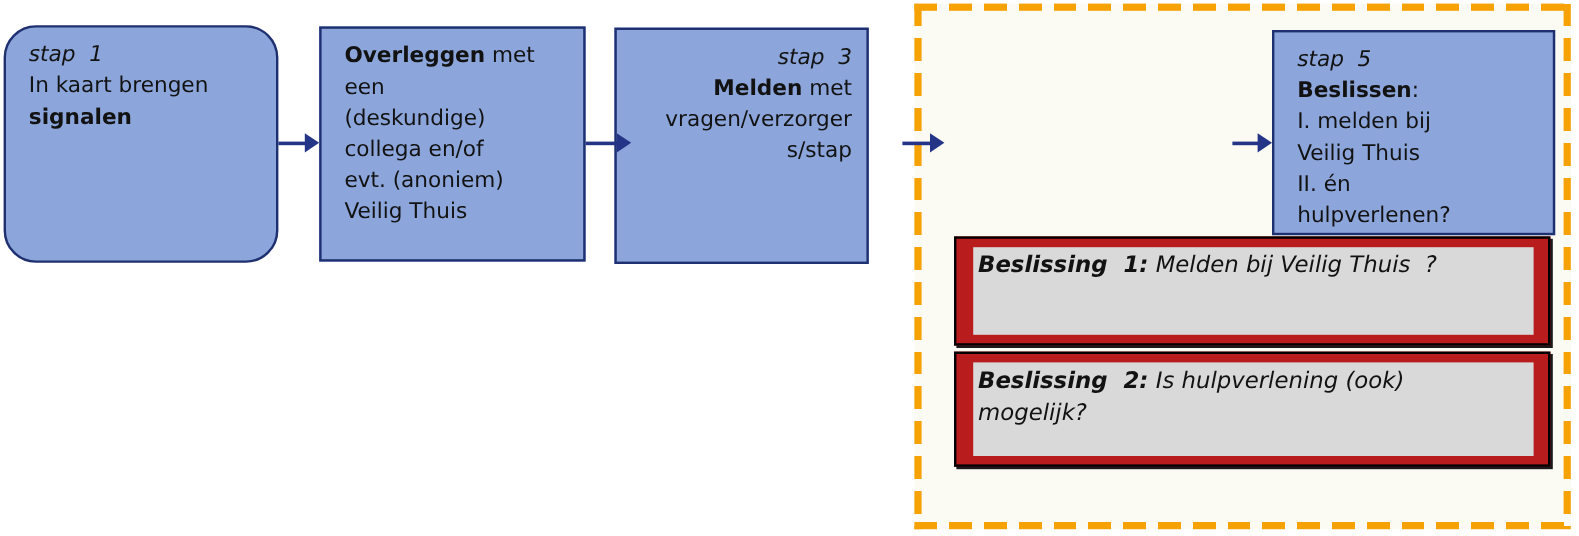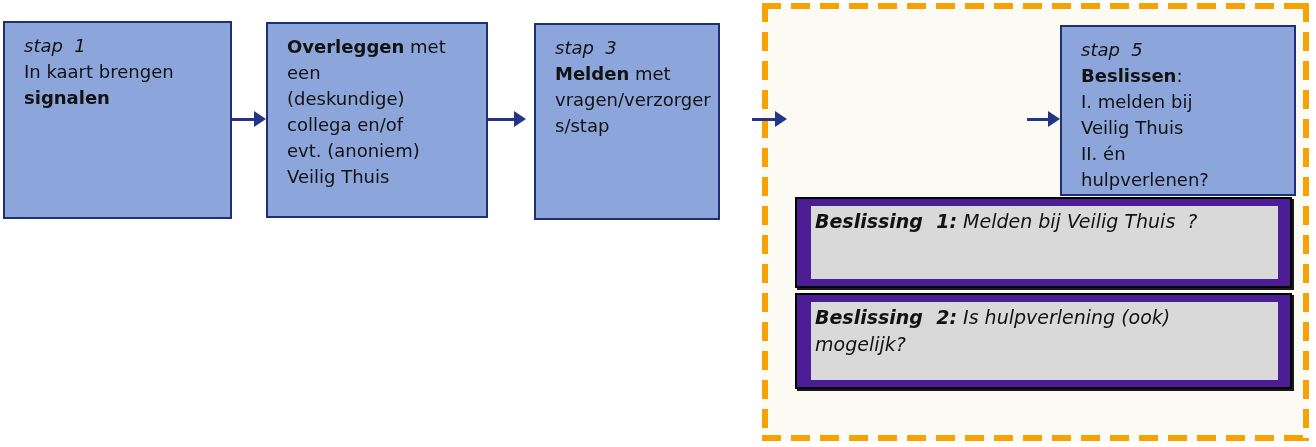--- a/index.html
+++ b/index.html
@@ -15,39 +15,39 @@
       repeating-linear-gradient(90deg,#F6A104 0 19px,transparent 19px 29px) left bottom/100% 6px no-repeat,
       repeating-linear-gradient(180deg,#F6A104 0 19px,transparent 19px 29px) left top/6px 100% no-repeat,
       repeating-linear-gradient(180deg,#F6A104 0 19px,transparent 19px 29px) right top/6px 100% no-repeat,
       #FBFAF3;
   }
   .step-box{
     position:absolute;box-sizing:border-box;z-index:1;
     background:#8CA6DB;border:2px solid #1F3070;
     padding:10px 12px 0 19px;font-size:18px;line-height:26px;
   }
-  #step1{left:3px;top:21px;width:229px;height:198px;}
+  #step1{left:3px;top:21px;width:229px;height:198px;border-radius:27px;}
   #step2{left:266px;top:22px;width:222px;height:196px;}
-  #step3{left:534px;top:23px;width:186px;height:197px;}
+  #step3{left:512px;top:23px;width:212px;height:197px;text-align:right;}
   #step4{left:787px;top:22px;width:240px;height:196px;}
   #step5{left:1060px;top:25px;width:236px;height:171px;}
   .step-title{font-style:italic;}
   .b{font-weight:bold;}
   
   .arrow{position:absolute;top:111px;height:16px;z-index:1;}
   .arrow .arrow-line{position:absolute;left:0;top:7px;height:3px;background:#243487;width:calc(100% - 10px);}
   .arrow .arrow-head{position:absolute;right:0;top:0;width:0;height:0;
     border-top:8px solid transparent;border-bottom:8px solid transparent;border-left:12px solid #243487;}
   #arrow1{left:232px;width:34px;}
   #arrow2{left:488px;width:38px;}
   #arrow3{left:752px;width:35px;z-index:3;}
   #arrow4{left:1027px;width:33px;}
   
   .decision-box{
-    position:absolute;box-sizing:border-box;z-index:2;background:#4c1d95;
+    position:absolute;box-sizing:border-box;z-index:2;background:#b91c1c;
     border:2px solid #000000;box-shadow:2px 2px 0 0 #1a1a1a;
   }
   #decision1{left:795px;top:197px;width:497px;height:91px;}
   #decision2{left:795px;top:293px;width:497px;height:96px;}
   .decision-inner{
     position:absolute;left:14px;top:7px;right:12px;bottom:7px;background:#D9D9D9;
     padding:2px 4px;box-sizing:border-box;font-size:19px;line-height:27px;font-style:italic;
   }
   .decision-label{font-weight:bold;font-style:italic;}
 </style>

